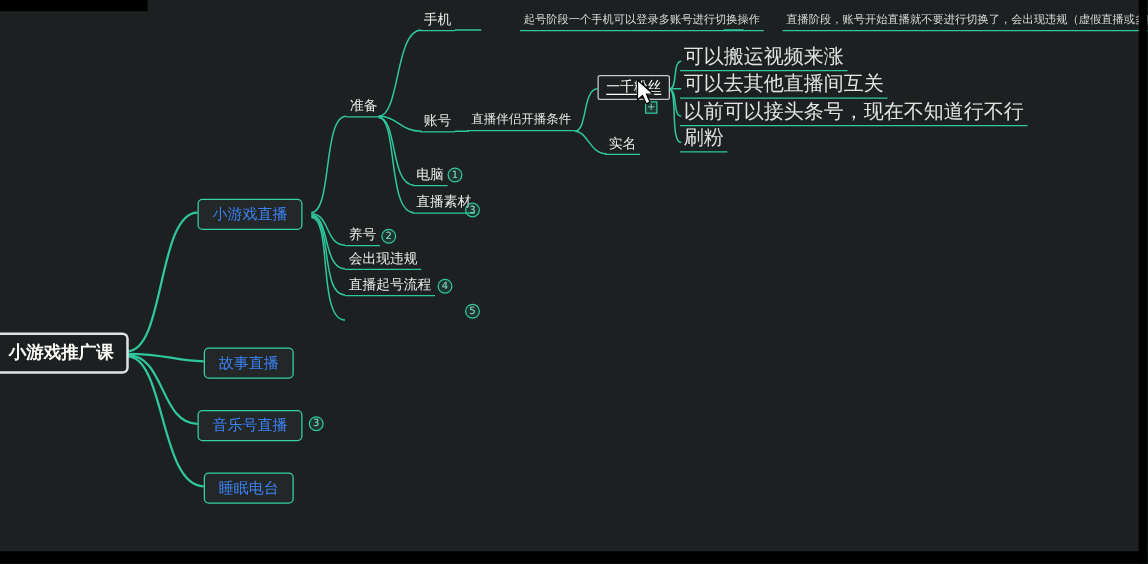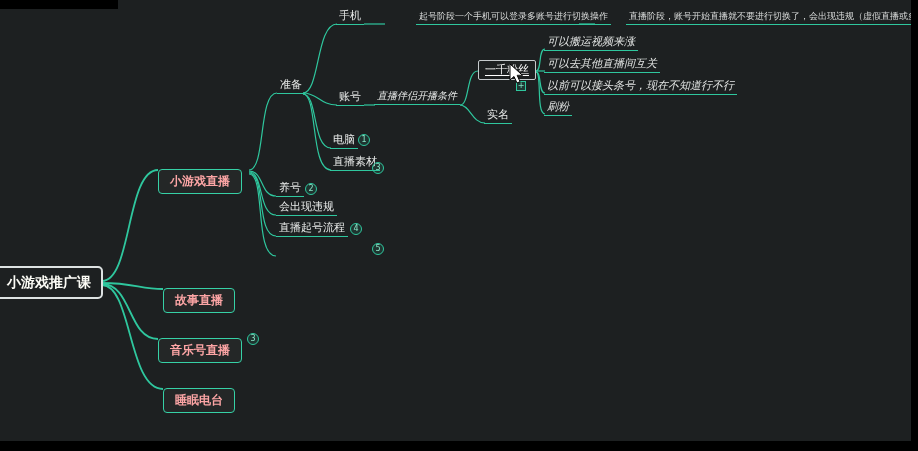--- a/index.html
+++ b/index.html
@@ -14,26 +14,26 @@
   .links path { fill:none; stroke:#2fc79e; }
   .links path.main { stroke-width:1.8px; }
   .links path.sub { stroke-width:1.2px; }
 
   .node { position:absolute; white-space:nowrap; color:#e8eaea; cursor:default;text-align:center; }
   .lbl {
     font-size:11px; line-height:1.2; padding:2px 3px;
     border-bottom:1px solid #2fc79e; color:#e9ebea;
   }
   .note { font-size:9px; color:#d9dbda;margin-left:32px; }
-  .tip  { font-size:11px; color:#e2e4e3;font-style:italic; }
-  .small{ font-size:10px;font-style:italic; }
+  .tip  { font-size:16px; color:#e2e4e3; }
+  .small{ font-size:10px; }
   .topic-box {
-    font-size:12px; font-weight:bold; line-height:1.2; color:#fca5a5;
+    font-size:12px; font-weight:normal; line-height:1.2; color:#3b82f6;
     border:1.5px solid #36d1a6; border-radius:4px;
-    padding:4px 11px 5px; background:rgba(255,255,255,0.03);margin-top:10px;
+    padding:4px 11px 5px; background:rgba(255,255,255,0.03);
   }
   .root-box {
     font-size:14px; font-weight:bold; line-height:1.2; color:#fcfcf6;
     border:2px solid #dde2e2; border-radius:5px;
     padding:6px 10px; background:#1d2021;
   }
   .fans-box {
     font-size:11px; line-height:1.2; color:#ffffff;
     border:1px solid #c6cbcd; border-radius:2px;
     padding:2px 6px 3px;

